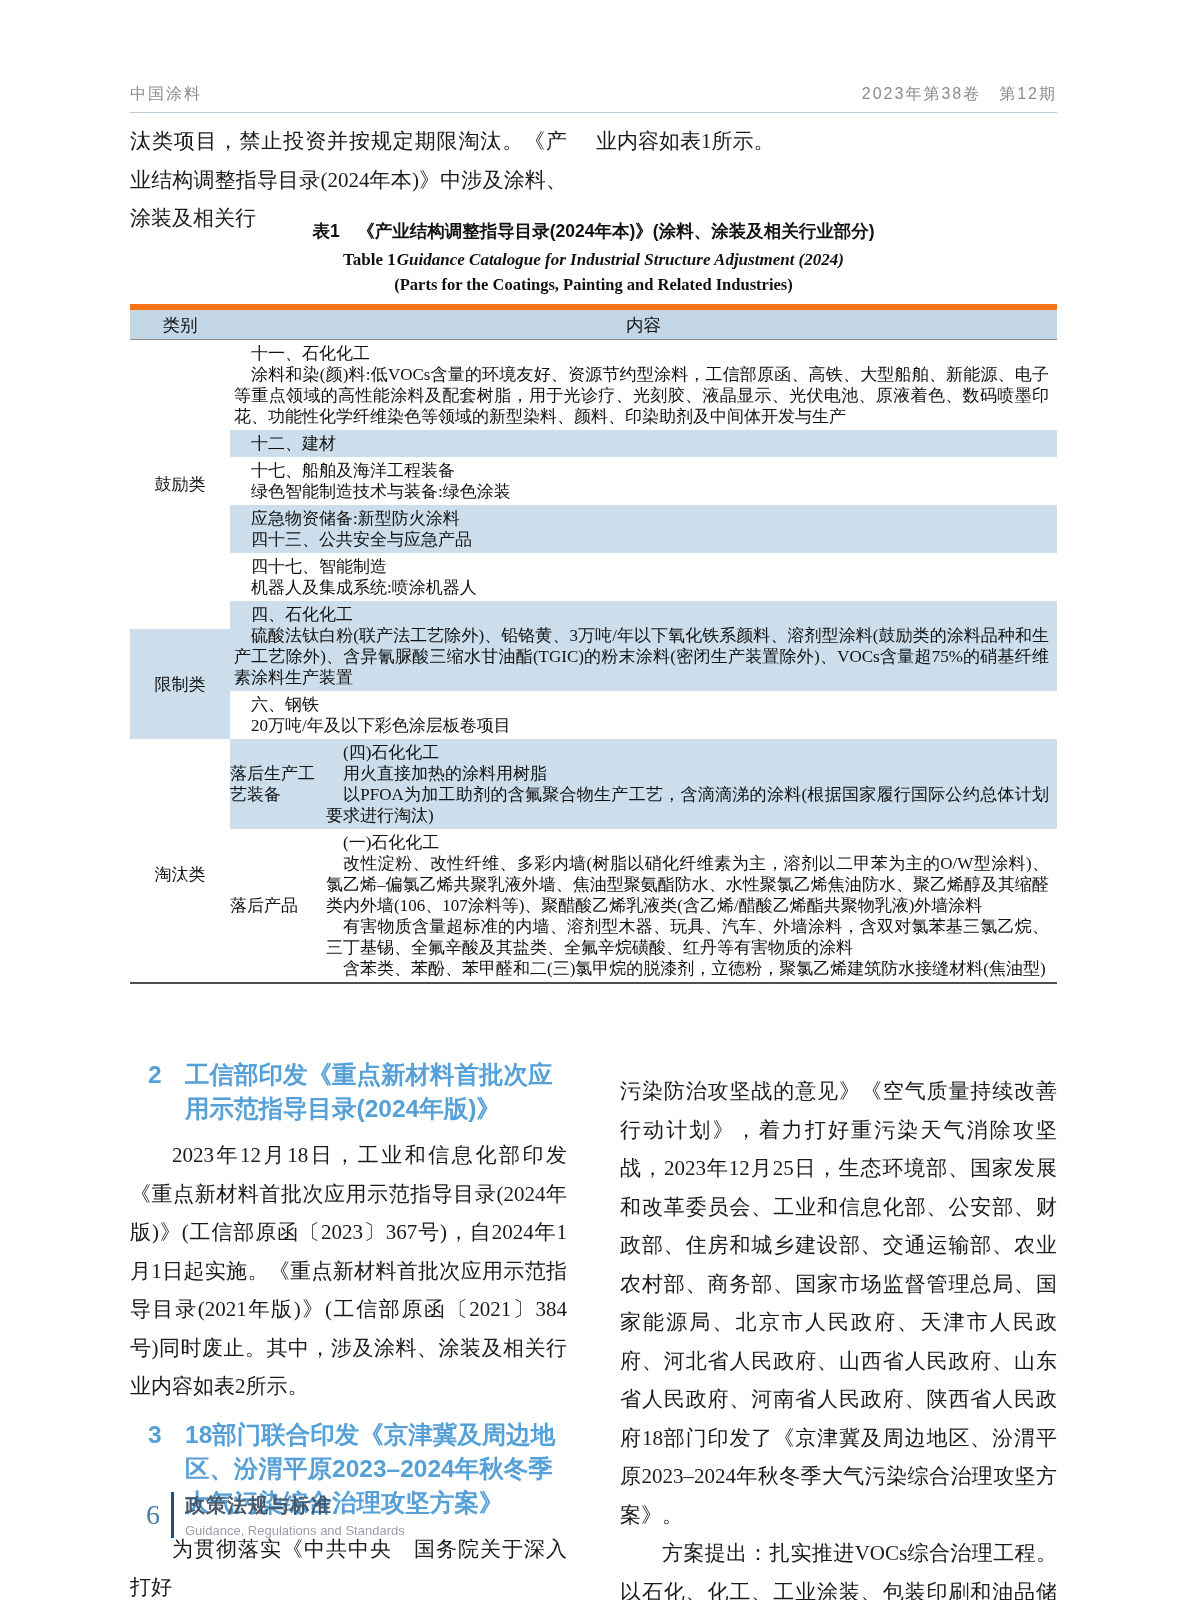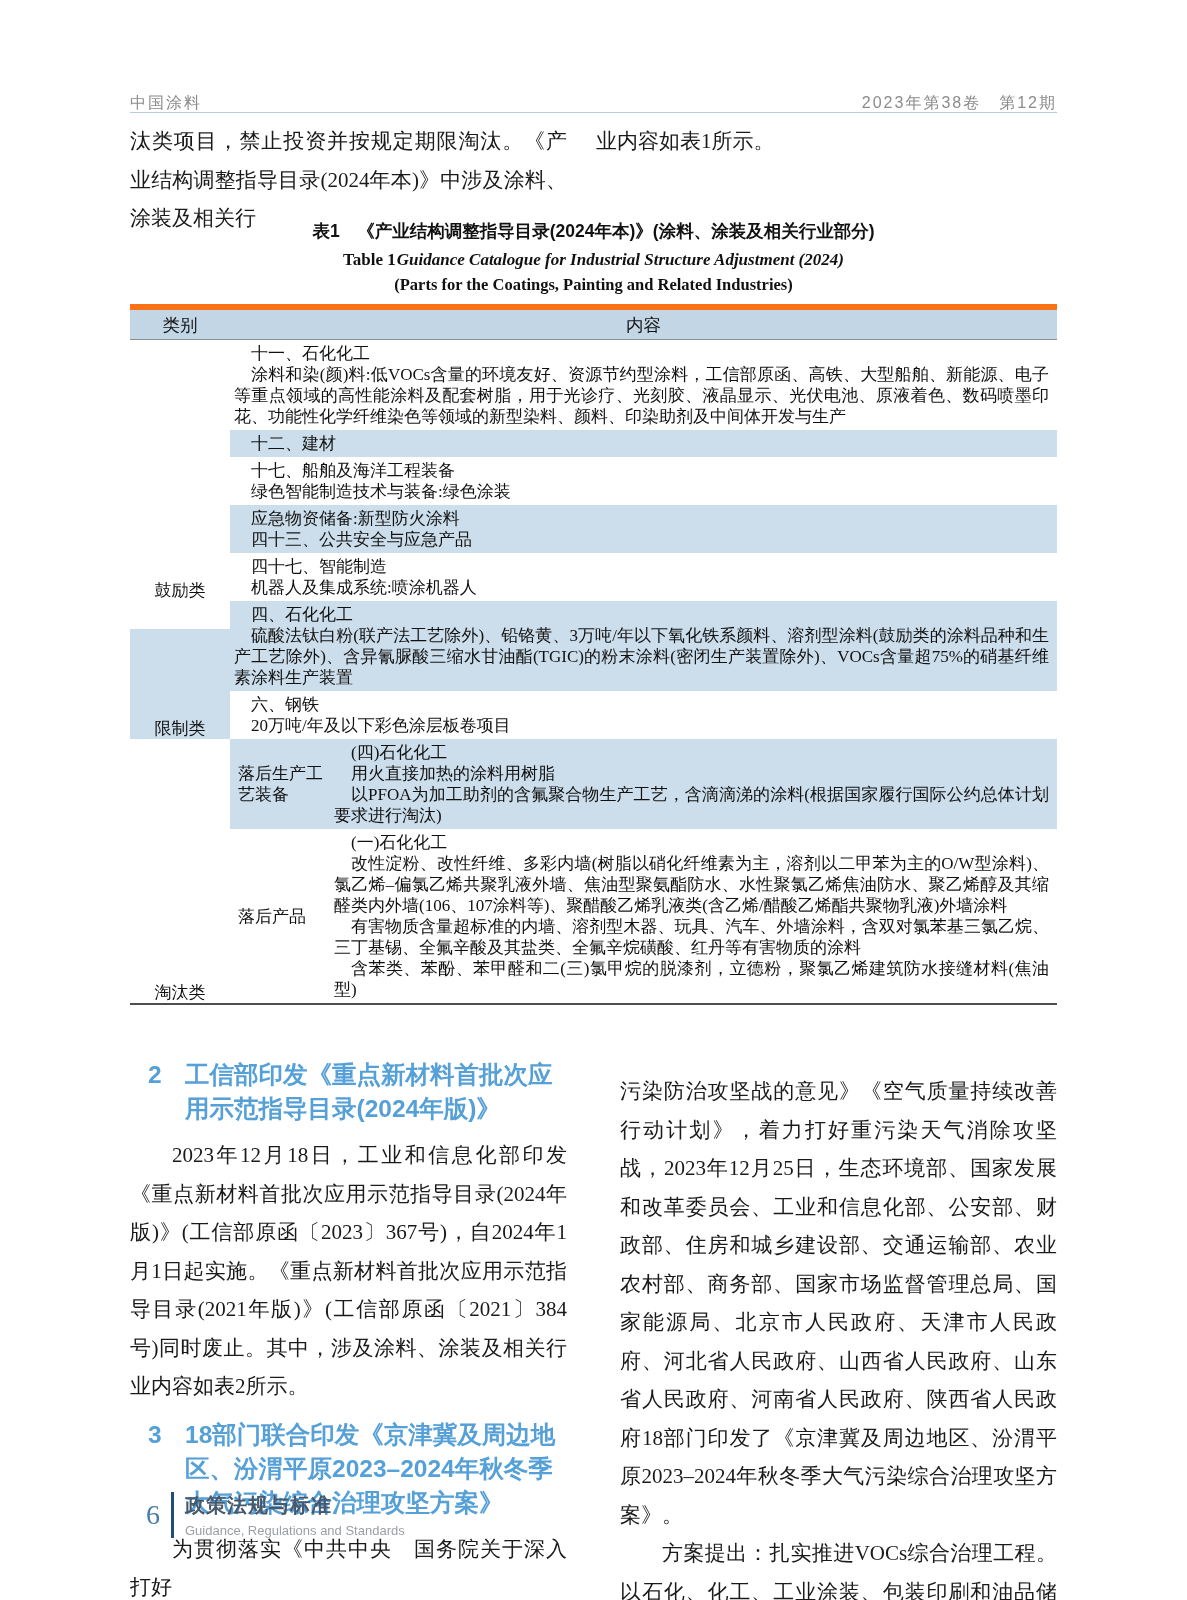--- a/index.html
+++ b/index.html
@@ -11,21 +11,21 @@
     --footer-heading:#47586a;
     --masthead-gray:#8b8b8b;
   }
   html,body{margin:0;padding:0;background:#ffffff;}
   .page{
     position:relative;width:1187px;height:1600px;background:#fff;overflow:hidden;
     font-family:"Liberation Serif","DejaVu Serif",serif;color:#1c1c1c;
   }
   
   .masthead{
-    position:absolute;top:93px;left:130px;width:927px;
+    position:absolute;top:84px;left:130px;width:927px;
     display:flex;justify-content:space-between;align-items:flex-end;
     font-family:"Liberation Sans","DejaVu Sans",sans-serif;
     font-size:16px;color:var(--masthead-gray);letter-spacing:2px;
   }
   .head-rule{position:absolute;top:112px;left:130px;width:927px;height:1px;background:#b9cdd9;}
   
   .col-text{font-size:21px;line-height:38.5px;text-align:justify;color:#1a1a1a;}
   .intro-left{position:absolute;top:122px;left:130px;width:437px;}
   .intro-right{position:absolute;top:122px;left:596px;width:437px;}
   
@@ -39,26 +39,26 @@
   .cap-en2{text-align:center;font-weight:bold;font-size:16.5px;margin:0 0 9px 0;color:#111;}
   .t-head{
     display:flex;background:var(--table-header-band);
     border-top:6px solid #f97316;border-bottom:1px solid #8f8f8f;
     height:29px;align-items:center;font-size:17.5px;color:#111;
   }
   .t-head-cat{width:100px;text-align:center;}
   .t-head-content{flex:1;text-align:center;}
   .t-body{border-bottom:2px solid #4f4f4f;font-size:17px;line-height:21px;color:#111;}
   .t-section{display:flex;}
-  .t-cat{width:100px;flex-shrink:0;display:flex;align-items:flex-end;justify-content:center;margin-top:28px;}
+  .t-cat{width:100px;flex-shrink:0;display:flex;align-items:center;justify-content:center;margin-top:28px;}
   .t-cat.shaded{background:var(--table-stripe);}
   .t-rows{flex:1;display:flex;flex-direction:column;}
   .t-row{display:flex;padding:3px 0;}
   .t-row.shaded{background:var(--table-stripe);}
-  .t-sublabel{width:92px;flex-shrink:0;padding-left:8px;display:flex;align-items:center;font-family:Liberation Serif, serif;}
+  .t-sublabel{width:92px;flex-shrink:0;display:flex;align-items:center;font-family:Liberation Serif, serif;}
   .t-content{flex:1;padding:0 8px 0 4px;}
   .t-para{margin:0;text-indent:1em;text-align:justify;}
   
   .article-col{position:absolute;width:437px;}
   .left-col{top:1058px;left:130px;}
   .right-col{top:1072px;left:620px;}
   .sec-heading{
     display:flex;font-family:"Liberation Sans","DejaVu Sans",sans-serif;
     font-weight:bold;color:var(--accent-blue);
     font-size:24.5px;line-height:34px;margin:12px 0 10px 0;

